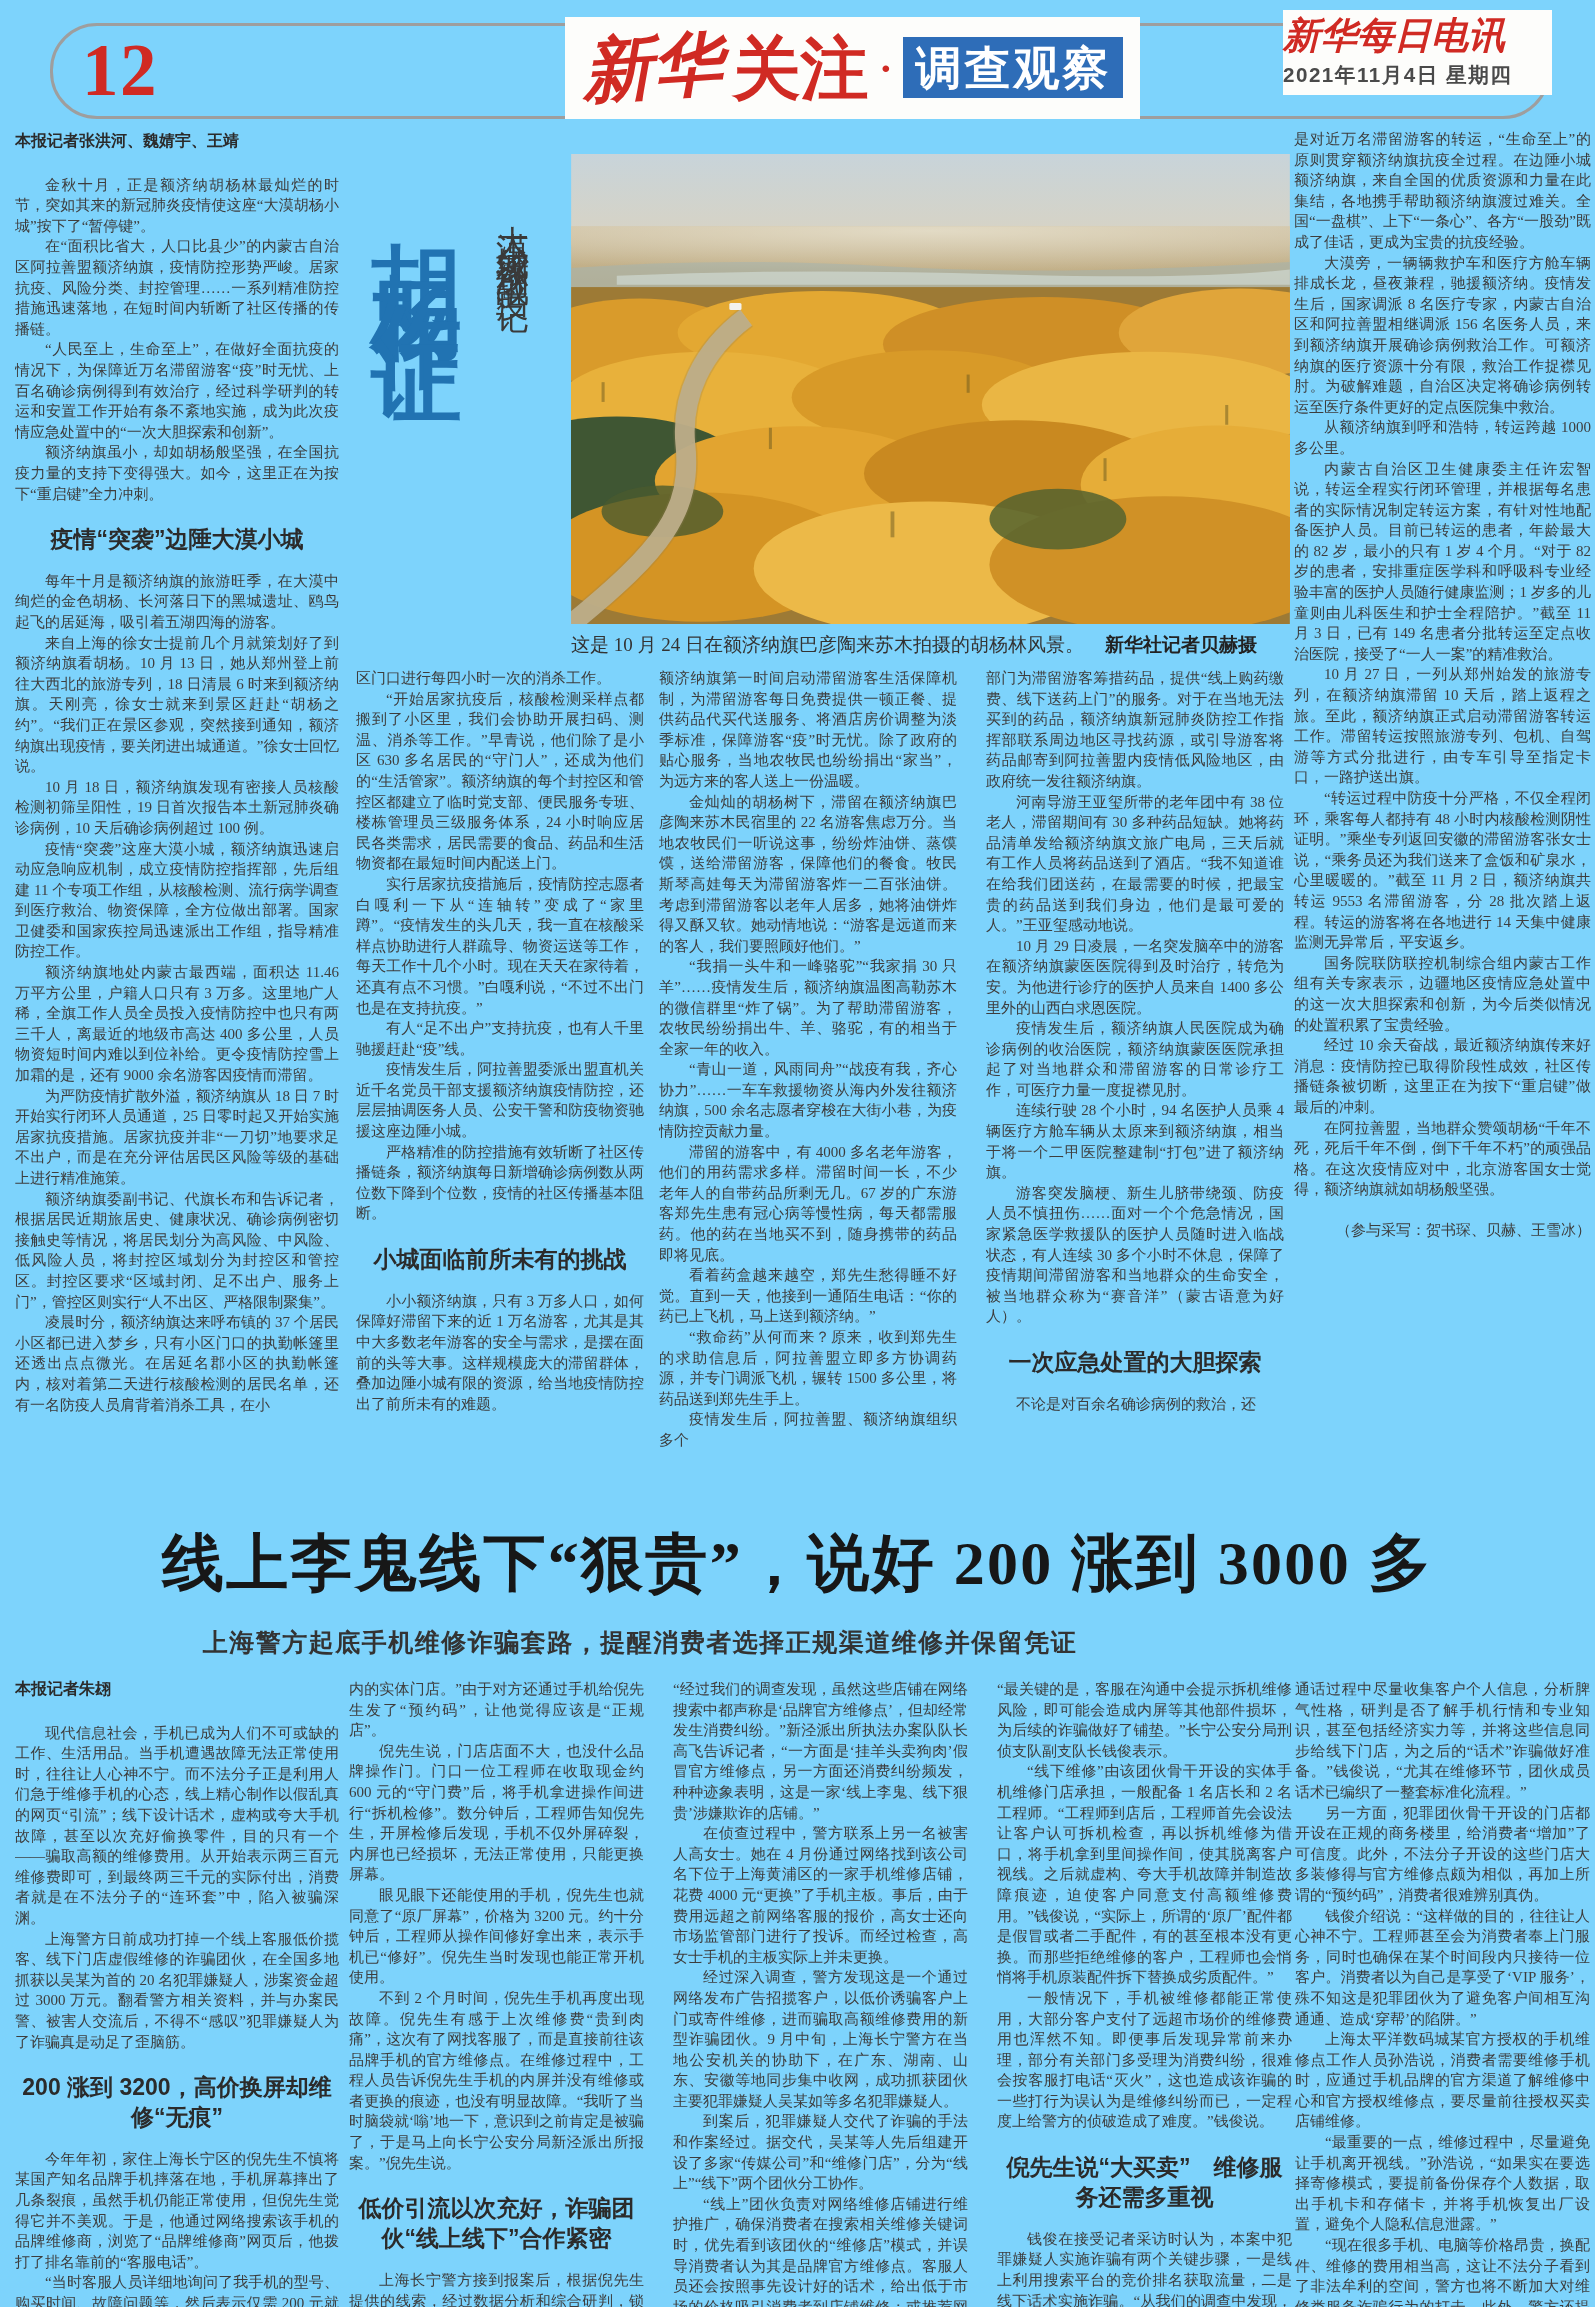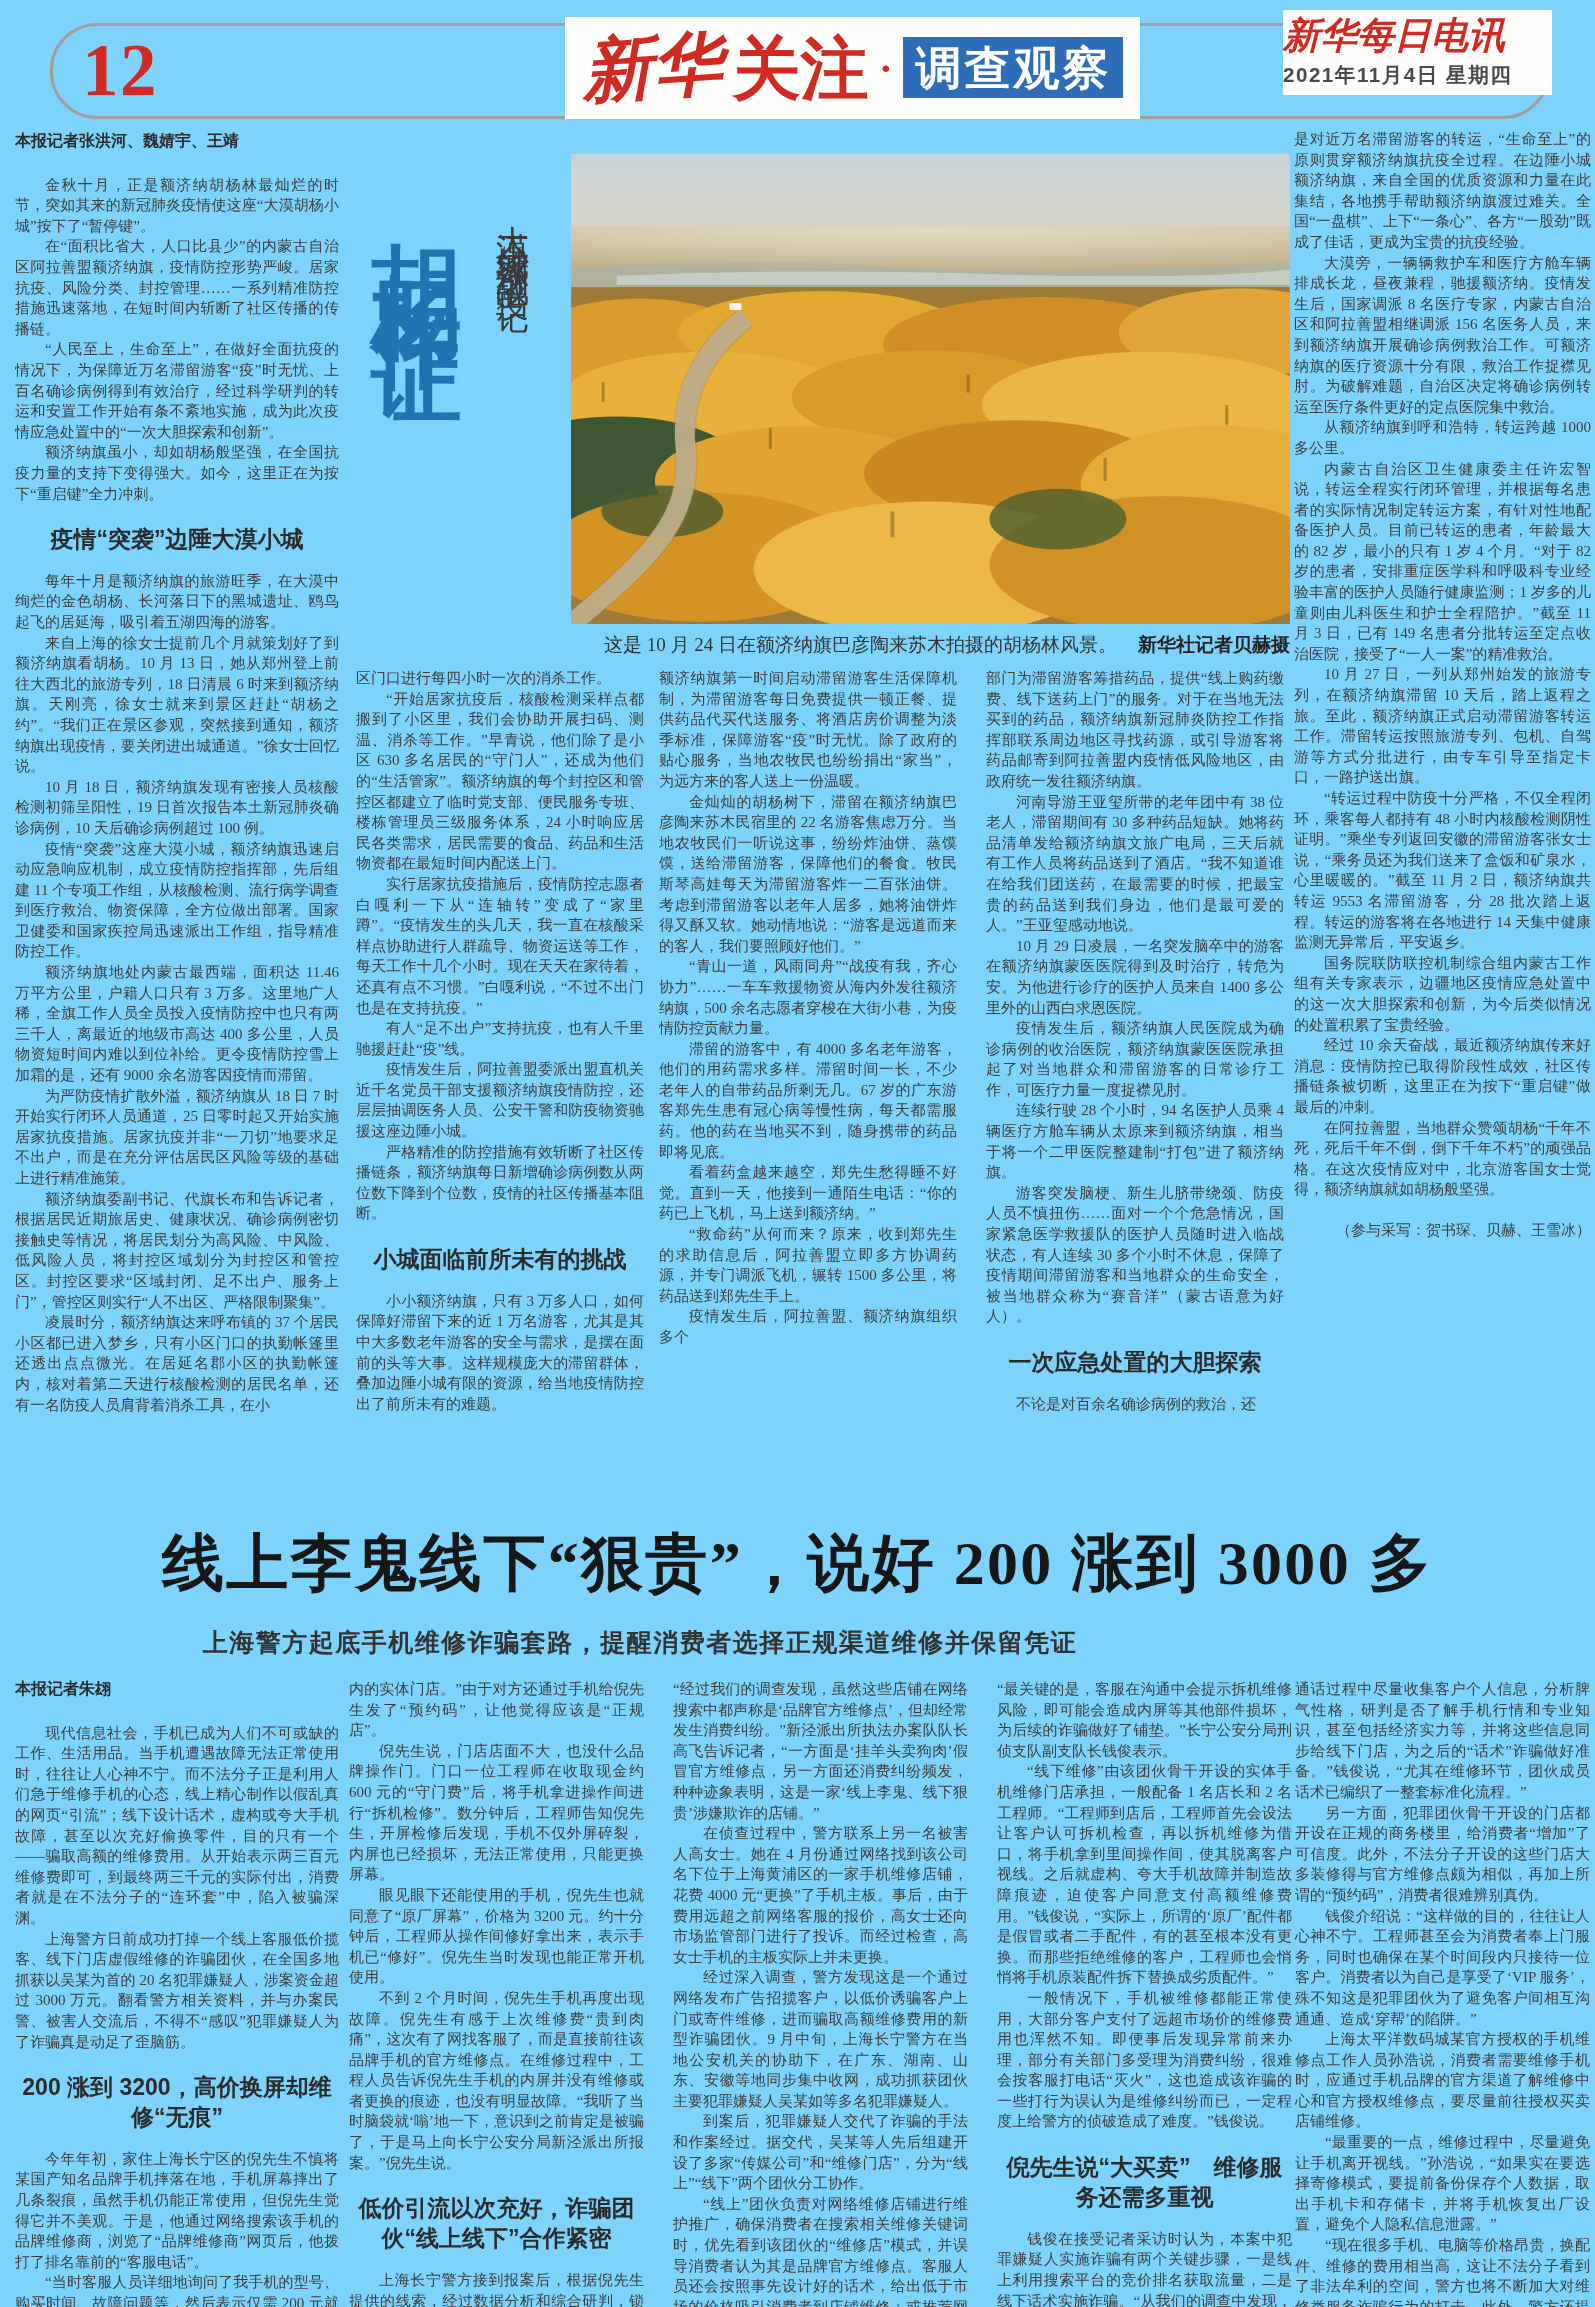--- a/index.html
+++ b/index.html
@@ -37,21 +37,21 @@
   #s1c5{left:1294px;top:129px;width:297px;height:1388px;}
   
   .vtitle{position:absolute;left:365px;top:169px;height:487px;writing-mode:vertical-rl;
           font-size:90px;font-weight:900;color:#2173b2;letter-spacing:32px;line-height:1.15;
           font-family:"Liberation Serif",serif;}
   .vsub{position:absolute;left:493px;top:199px;height:457px;writing-mode:vertical-rl;
         font-size:33px;color:#3a3a3a;letter-spacing:6.9px;line-height:1.2;font-family:"Liberation Sans",sans-serif;}
   
   .photo{position:absolute;left:571px;top:154px;width:719px;height:470px;overflow:hidden;}
   .photo svg{display:block;}
-  .caption{position:absolute;left:571px;top:632px;width:719px;text-align:right;font-size:19px;color:#333;}
+  .caption{position:absolute;left:571px;top:632px;width:719px;text-align:left;font-size:19px;color:#333;}
   .caption .credit{font-family:"Liberation Sans",sans-serif;font-weight:bold;margin-left:21px;color:#222;}
   
   .s2-headline{position:absolute;left:0;top:1521px;width:1595px;text-align:center;
                font-size:62px;font-weight:900;color:#171717;font-family:"Liberation Serif",serif;letter-spacing:2.3px;}
   .s2-subtitle{position:absolute;left:0;top:1626px;width:1280px;text-align:center;
                font-size:25px;font-weight:bold;color:#333;font-family:"Liberation Sans",sans-serif;letter-spacing:1.5px;}
   #s2c1{left:15px;top:1679px;width:324px;height:628px;}
   #s2c2{left:349px;top:1679px;width:295px;height:628px;}
   #s2c3{left:673px;top:1679px;width:295px;height:628px;}
   #s2c4{left:997px;top:1679px;width:295px;height:628px;}
@@ -159,20 +159,21 @@
       <p class="para">实行居家抗疫措施后，疫情防控志愿者白嘎利一下从“连轴转”变成了“家里蹲”。“疫情发生的头几天，我一直在核酸采样点协助进行人群疏导、物资运送等工作，每天工作十几个小时。现在天天在家待着，还真有点不习惯。”白嘎利说，“不过不出门也是在支持抗疫。”</p>
       <p class="para">有人“足不出户”支持抗疫，也有人千里驰援赶赴“疫”线。</p>
       <p class="para">疫情发生后，阿拉善盟委派出盟直机关近千名党员干部支援额济纳旗疫情防控，还层层抽调医务人员、公安干警和防疫物资驰援这座边陲小城。</p>
       <p class="para">严格精准的防控措施有效斩断了社区传播链条，额济纳旗每日新增确诊病例数从两位数下降到个位数，疫情的社区传播基本阻断。</p>
       <div class="col-subhead">小城面临前所未有的挑战</div>
       <p class="para">小小额济纳旗，只有 3 万多人口，如何保障好滞留下来的近 1 万名游客，尤其是其中大多数老年游客的安全与需求，是摆在面前的头等大事。这样规模庞大的滞留群体，叠加边陲小城有限的资源，给当地疫情防控出了前所未有的难题。</p>
     </div>
   <div class="col" id="s1c3">
       <p class="para cont">额济纳旗第一时间启动滞留游客生活保障机制，为滞留游客每日免费提供一顿正餐、提供药品代买代送服务、将酒店房价调整为淡季标准，保障游客“疫”时无忧。除了政府的贴心服务，当地农牧民也纷纷捐出“家当”，为远方来的客人送上一份温暖。</p>
       <p class="para">金灿灿的胡杨树下，滞留在额济纳旗巴彦陶来苏木民宿里的 22 名游客焦虑万分。当地农牧民们一听说这事，纷纷炸油饼、蒸馍馍，送给滞留游客，保障他们的餐食。牧民斯琴高娃每天为滞留游客炸一二百张油饼。考虑到滞留游客以老年人居多，她将油饼炸得又酥又软。她动情地说：“游客是远道而来的客人，我们要照顾好他们。”</p>
+      <p class="para">“我捐一头牛和一峰骆驼”“我家捐 30 只羊”……疫情发生后，额济纳旗温图高勒苏木的微信群里“炸了锅”。为了帮助滞留游客，农牧民纷纷捐出牛、羊、骆驼，有的相当于全家一年的收入。</p>
       <p class="para">“青山一道，风雨同舟”“战疫有我，齐心协力”……一车车救援物资从海内外发往额济纳旗，500 余名志愿者穿梭在大街小巷，为疫情防控贡献力量。</p>
       <p class="para">滞留的游客中，有 4000 多名老年游客，他们的用药需求多样。滞留时间一长，不少老年人的自带药品所剩无几。67 岁的广东游客郑先生患有冠心病等慢性病，每天都需服药。他的药在当地买不到，随身携带的药品即将见底。</p>
       <p class="para">看着药盒越来越空，郑先生愁得睡不好觉。直到一天，他接到一通陌生电话：“你的药已上飞机，马上送到额济纳。”</p>
       <p class="para">“救命药”从何而来？原来，收到郑先生的求助信息后，阿拉善盟立即多方协调药源，并专门调派飞机，辗转 1500 多公里，将药品送到郑先生手上。</p>
       <p class="para">疫情发生后，阿拉善盟、额济纳旗组织多个</p>
     </div>
   <div class="col" id="s1c4">
       <p class="para cont">部门为滞留游客筹措药品，提供“线上购药缴费、线下送药上门”的服务。对于在当地无法买到的药品，额济纳旗新冠肺炎防控工作指挥部联系周边地区寻找药源，或引导游客将药品邮寄到阿拉善盟内疫情低风险地区，由政府统一发往额济纳旗。</p>
       <p class="para">河南导游王亚玺所带的老年团中有 38 位老人，滞留期间有 30 多种药品短缺。她将药品清单发给额济纳旗文旅广电局，三天后就有工作人员将药品送到了酒店。“我不知道谁在给我们团送药，在最需要的时候，把最宝贵的药品送到我们身边，他们是最可爱的人。”王亚玺感动地说。</p>
       <p class="para">10 月 29 日凌晨，一名突发脑卒中的游客在额济纳旗蒙医医院得到及时治疗，转危为安。为他进行诊疗的医护人员来自 1400 多公里外的山西白求恩医院。</p>

